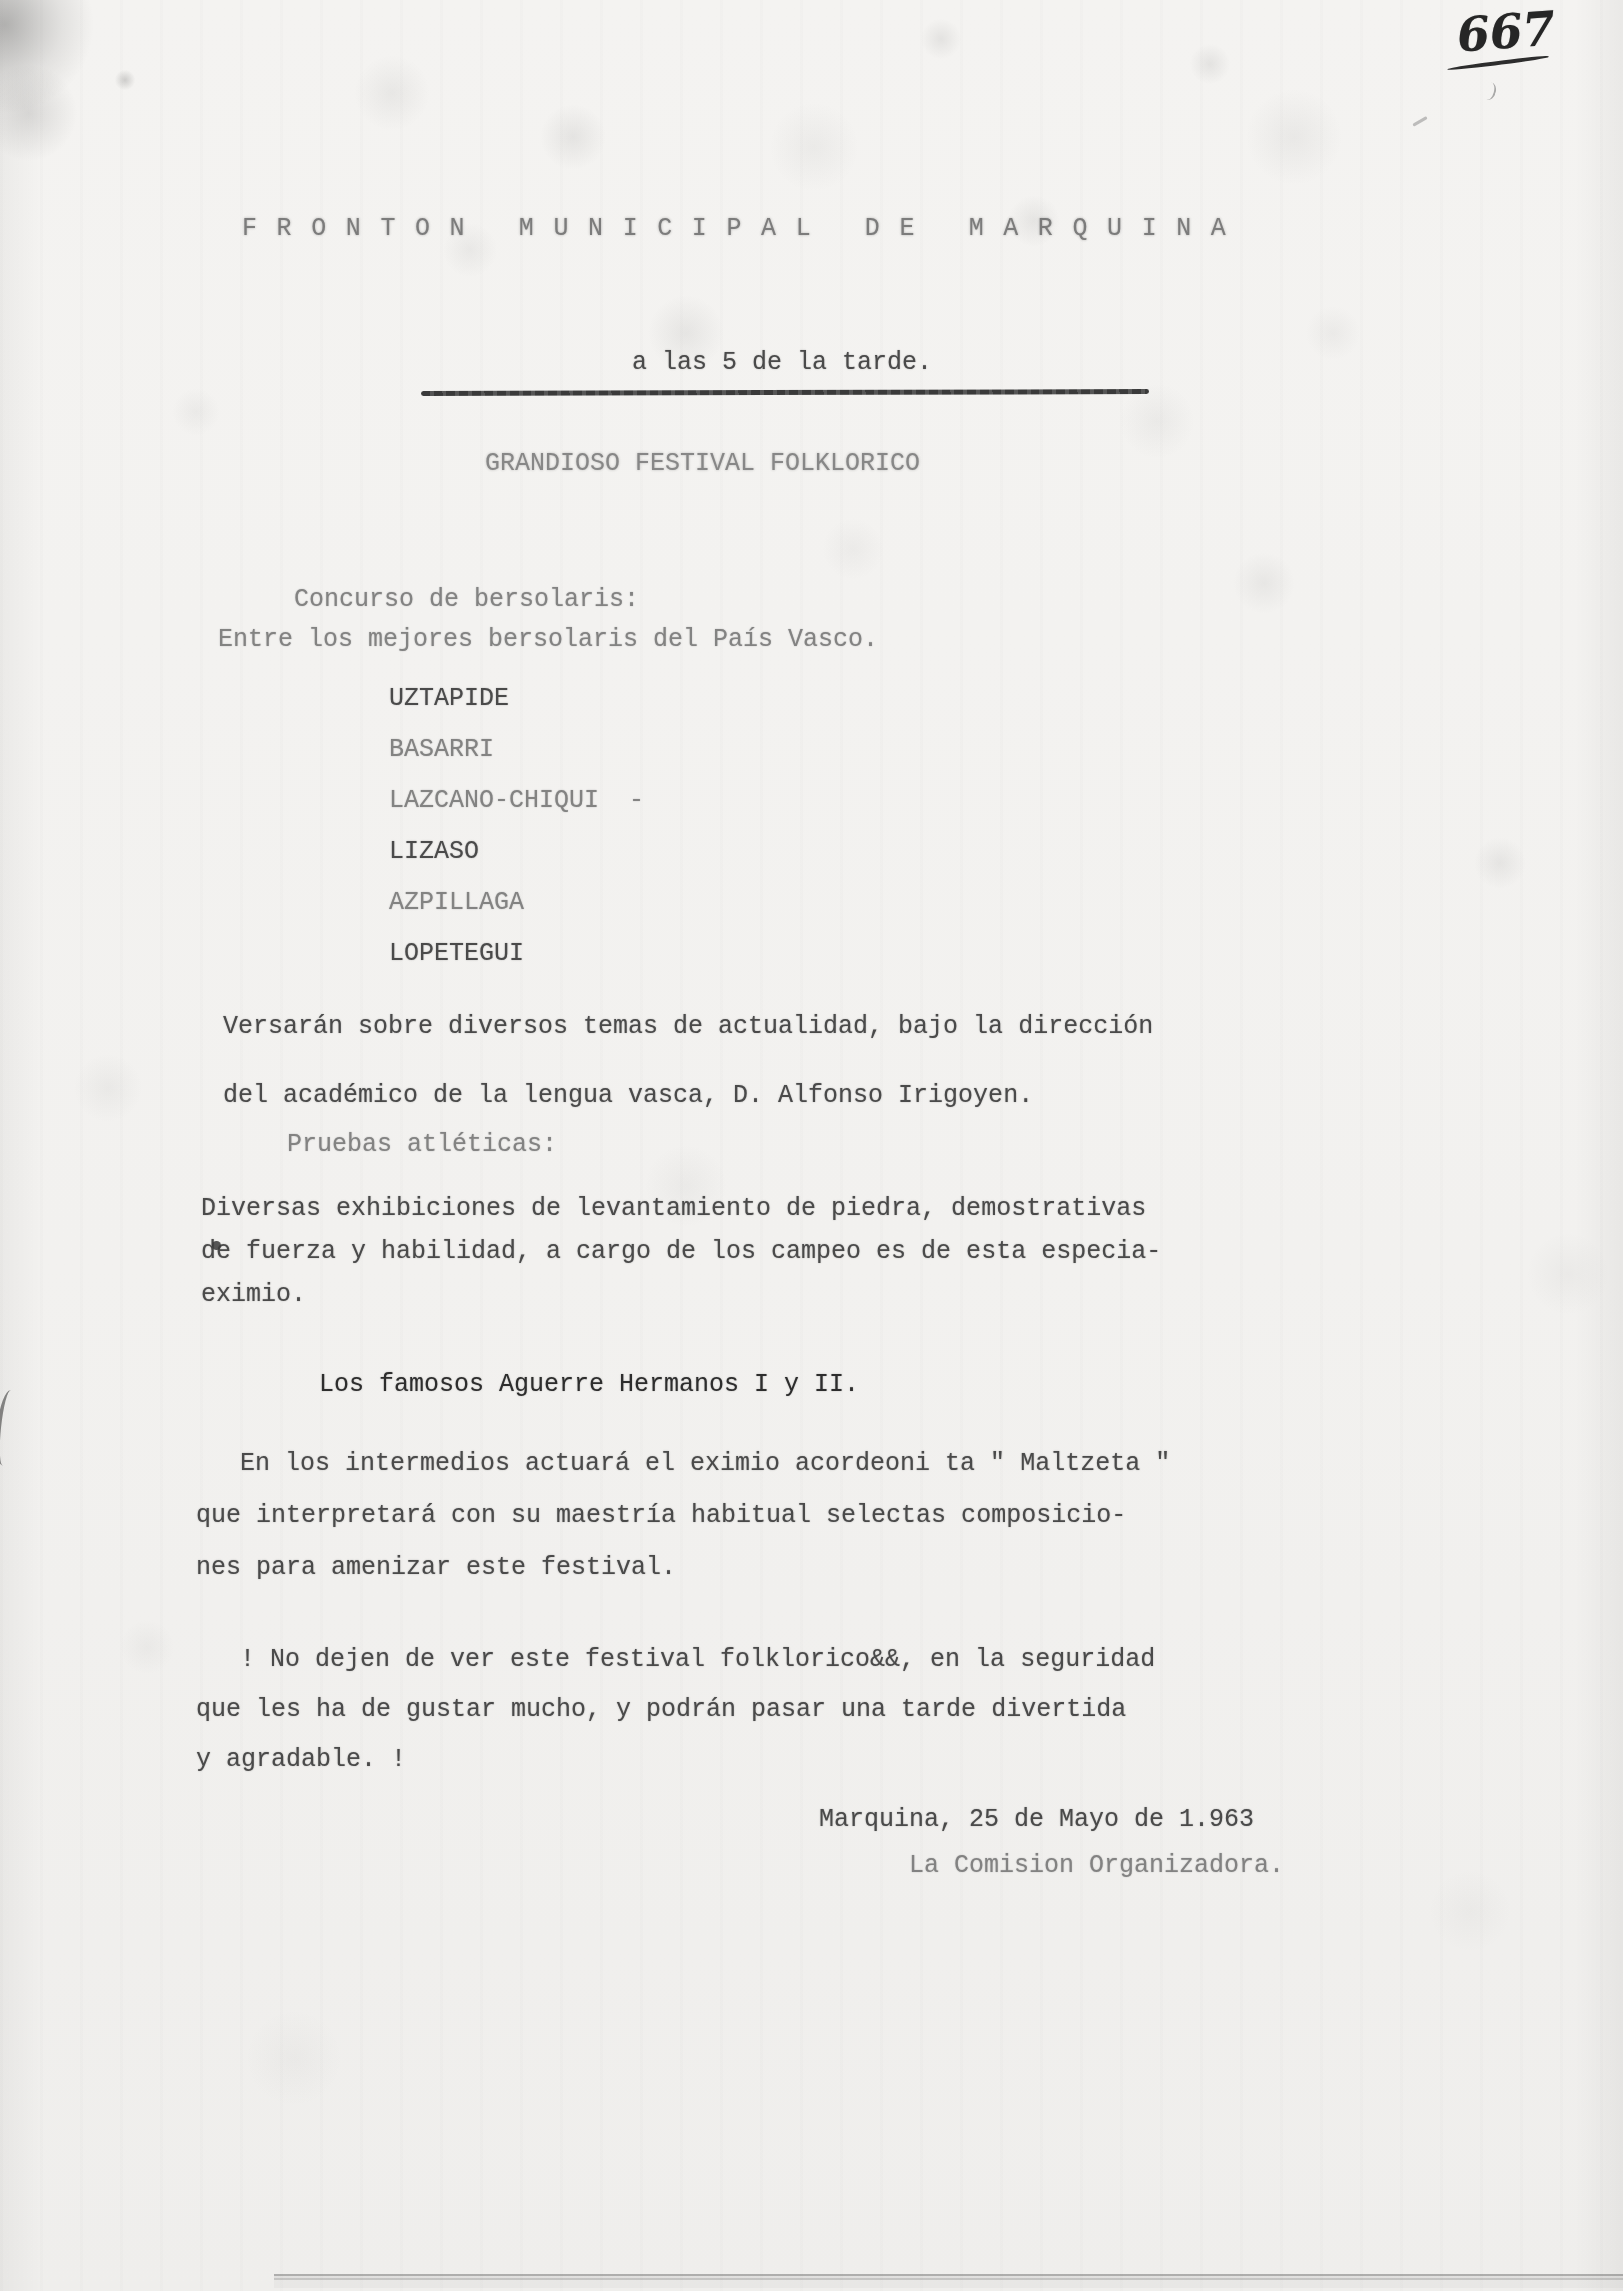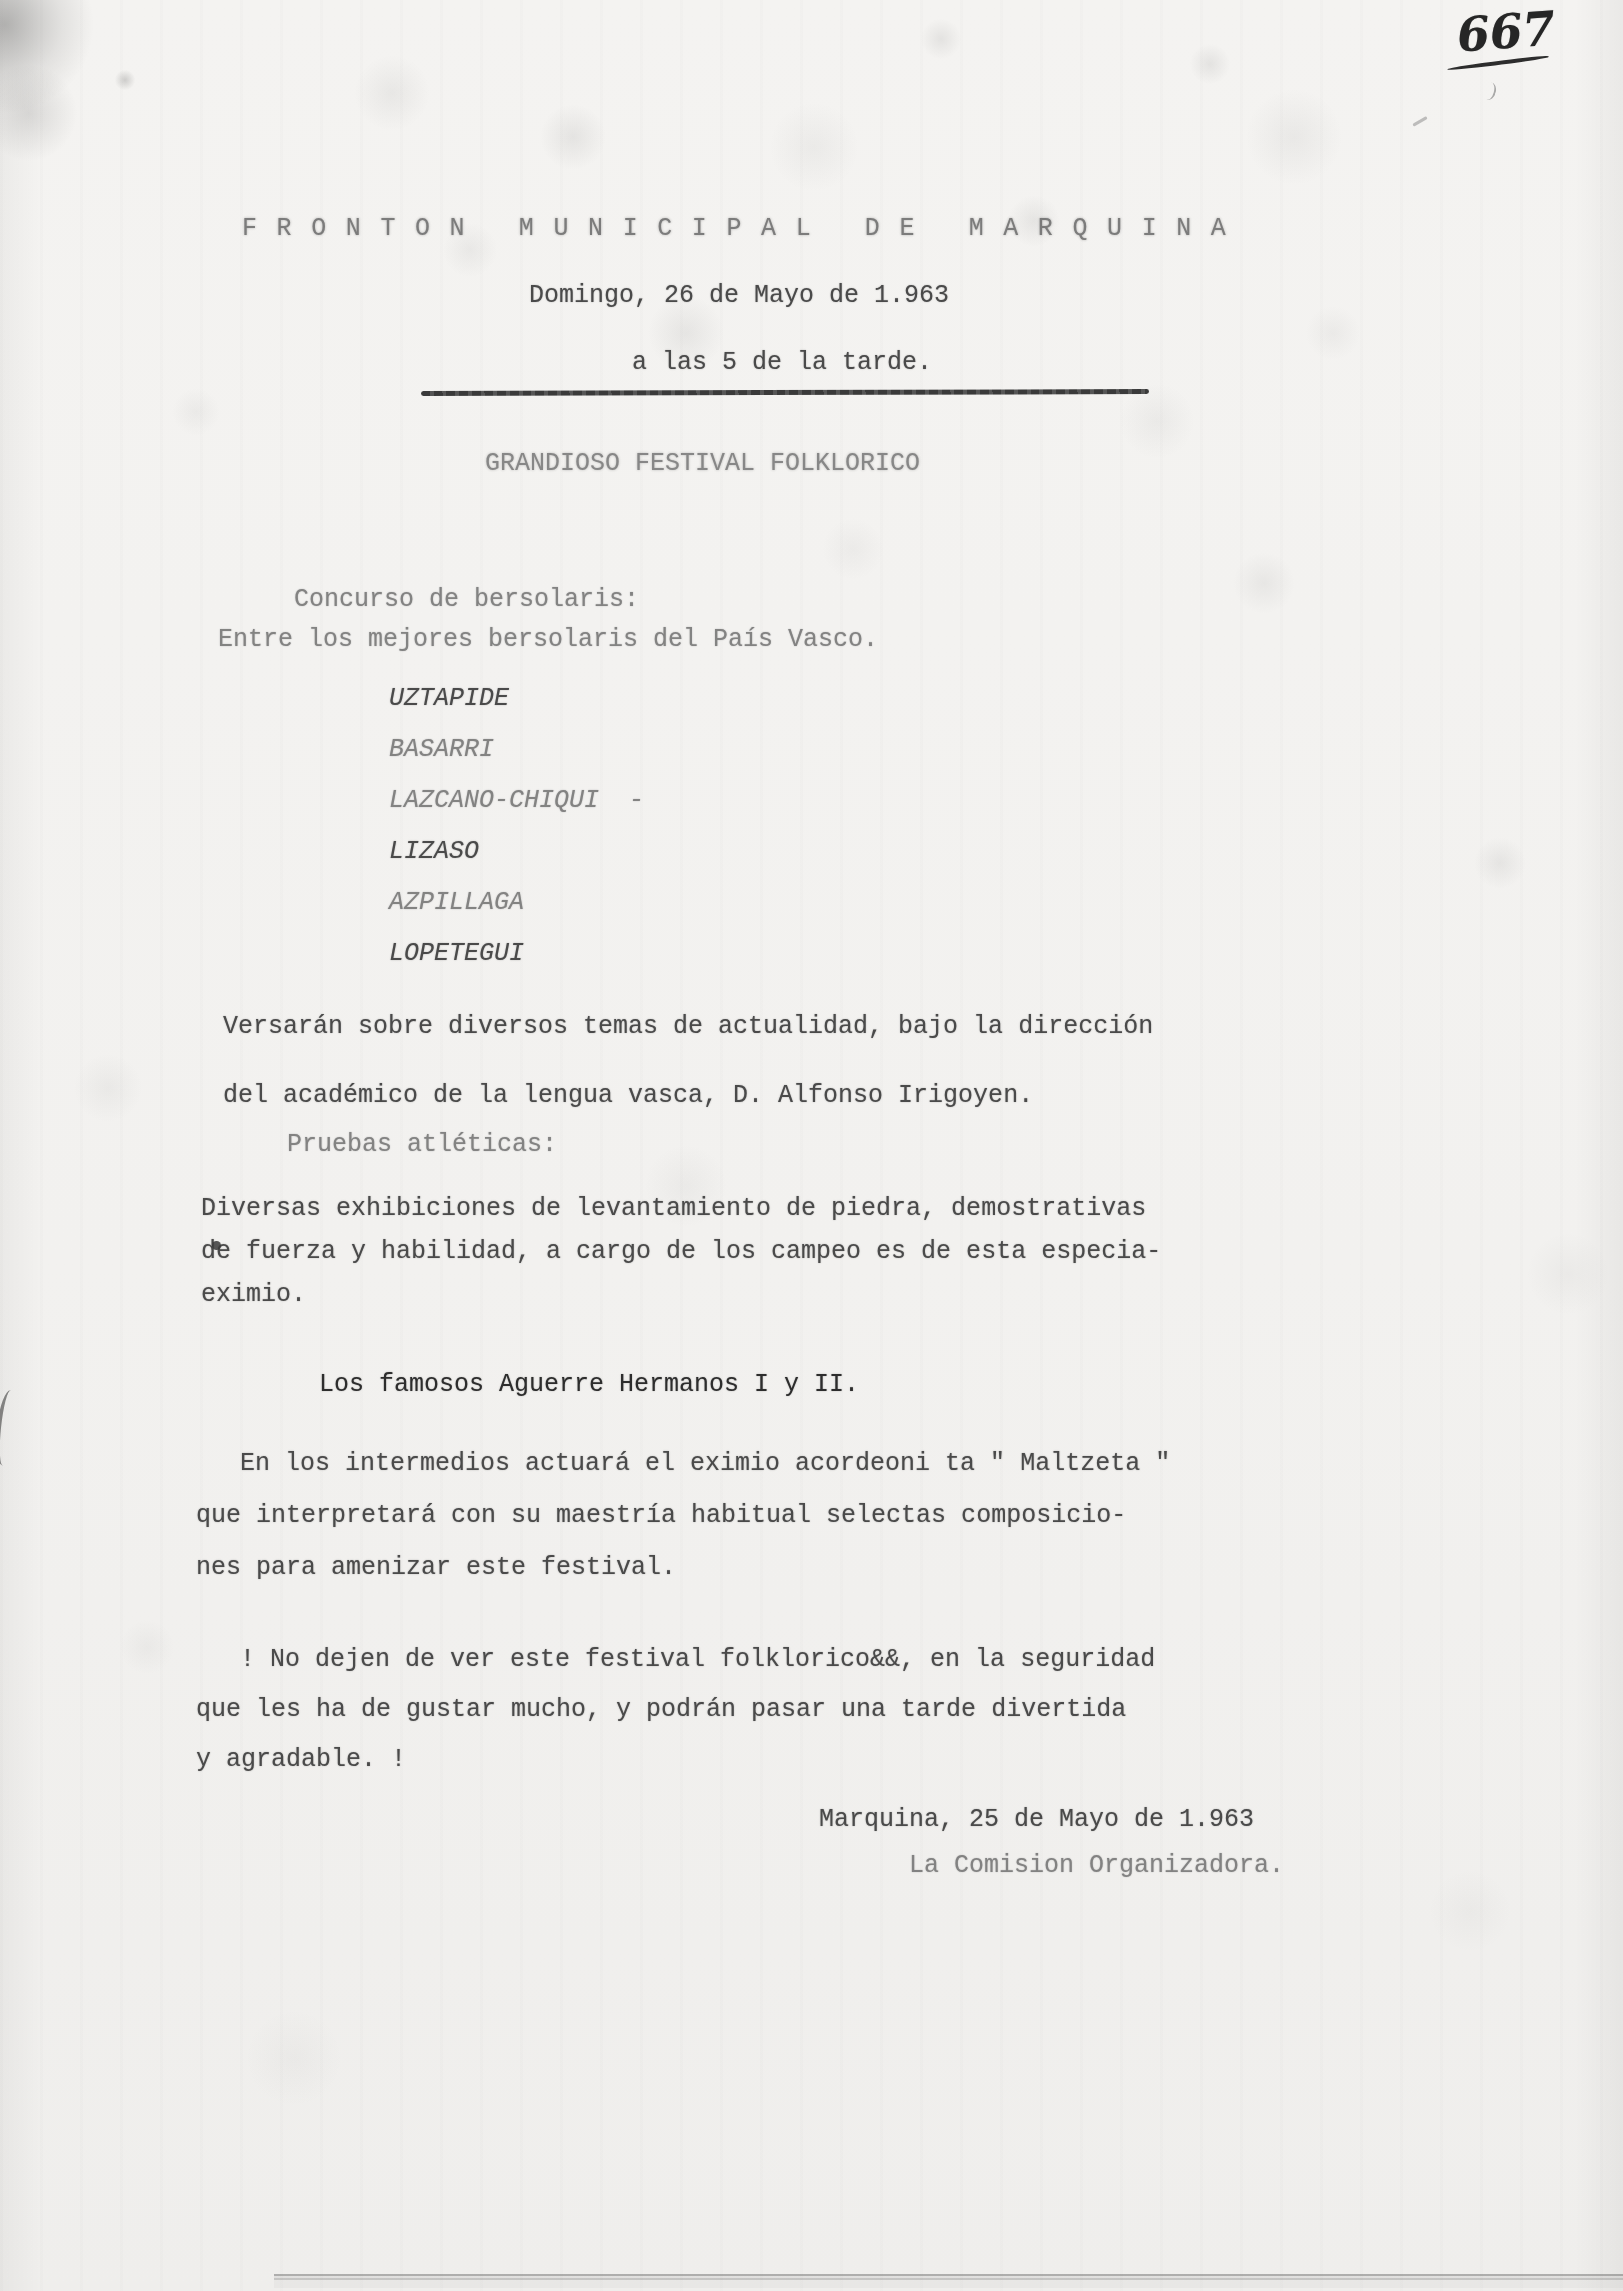--- a/index.html
+++ b/index.html
@@ -48,21 +48,21 @@
          text-shadow:0 0 2.5px rgba(80,80,80,.55);}
   .date-line{left:529px;top:281px;}
   .time-line{left:632px;top:348px;}
   .rule{position:absolute;left:421px;top:390px;width:728px;height:4.9px;border-radius:2.9px;
         background:repeating-linear-gradient(90deg,#3a3a3a 0 8.8px,#565656 8.8px 12.7px);
         transform:rotate(-.15deg);}
   .heading{left:485px;top:449px;color:#6d6d6d;opacity:.8;text-shadow:0 0 2.5px rgba(90,90,90,.5);}
   .sub1{left:294px;top:557px;margin-top:28px;}
   .intro{left:218px;top:625px;}
   .names{position:absolute;left:389px;top:684px;}
-  .names .t{position:static;display:block;height:51px;font-style:italic;}
+  .names .t{position:static;display:block;height:51px;}
   .para{position:absolute;}
   .para .t{position:static;display:block;}
   .p1{left:223px;top:992px;}  .p1 .t{height:49px;margin-top:20px;}
   .p2{left:201px;top:1194px;}  .p2 .t{height:43px;}
   .sub2{left:287px;top:1130px;}
   .highlight{left:319px;top:1370px;}
   .p3{left:196px;top:1449px;}  .p3 .t{height:52px;}
   .p4{left:196px;top:1645px;}  .p4 .t{height:50px;}
   .indent1 .t:first-child{text-indent:44px;}
   .sig1{left:819px;top:1805px;}
@@ -91,21 +91,20 @@
 <div class="page">
   <div class="stains"></div>
   <div class="streaks"></div>
 
   <div class="handwritten">667</div>
   <div class="hw-underline"></div>
   <div class="pm1"></div>
   <div class="pm2"></div>
 
   <div class="t title">FRONTON MUNICIPAL DE MARQUINA</div>
-  <div class="t med date-line">Domingo, 26 de Mayo de 1.963</div>
   <div class="t med time-line">a las 5 de la tarde.</div>
   <div class="rule"></div>
 
   <div class="t heading">GRANDIOSO FESTIVAL FOLKLORICO</div>
 
   <div class="t faint sub1">Concurso de bersolaris:</div>
   <div class="t faint intro">Entre los mejores bersolaris del País Vasco.</div>
 
   <div class="names">
     <div class="t med">UZTAPIDE</div>

